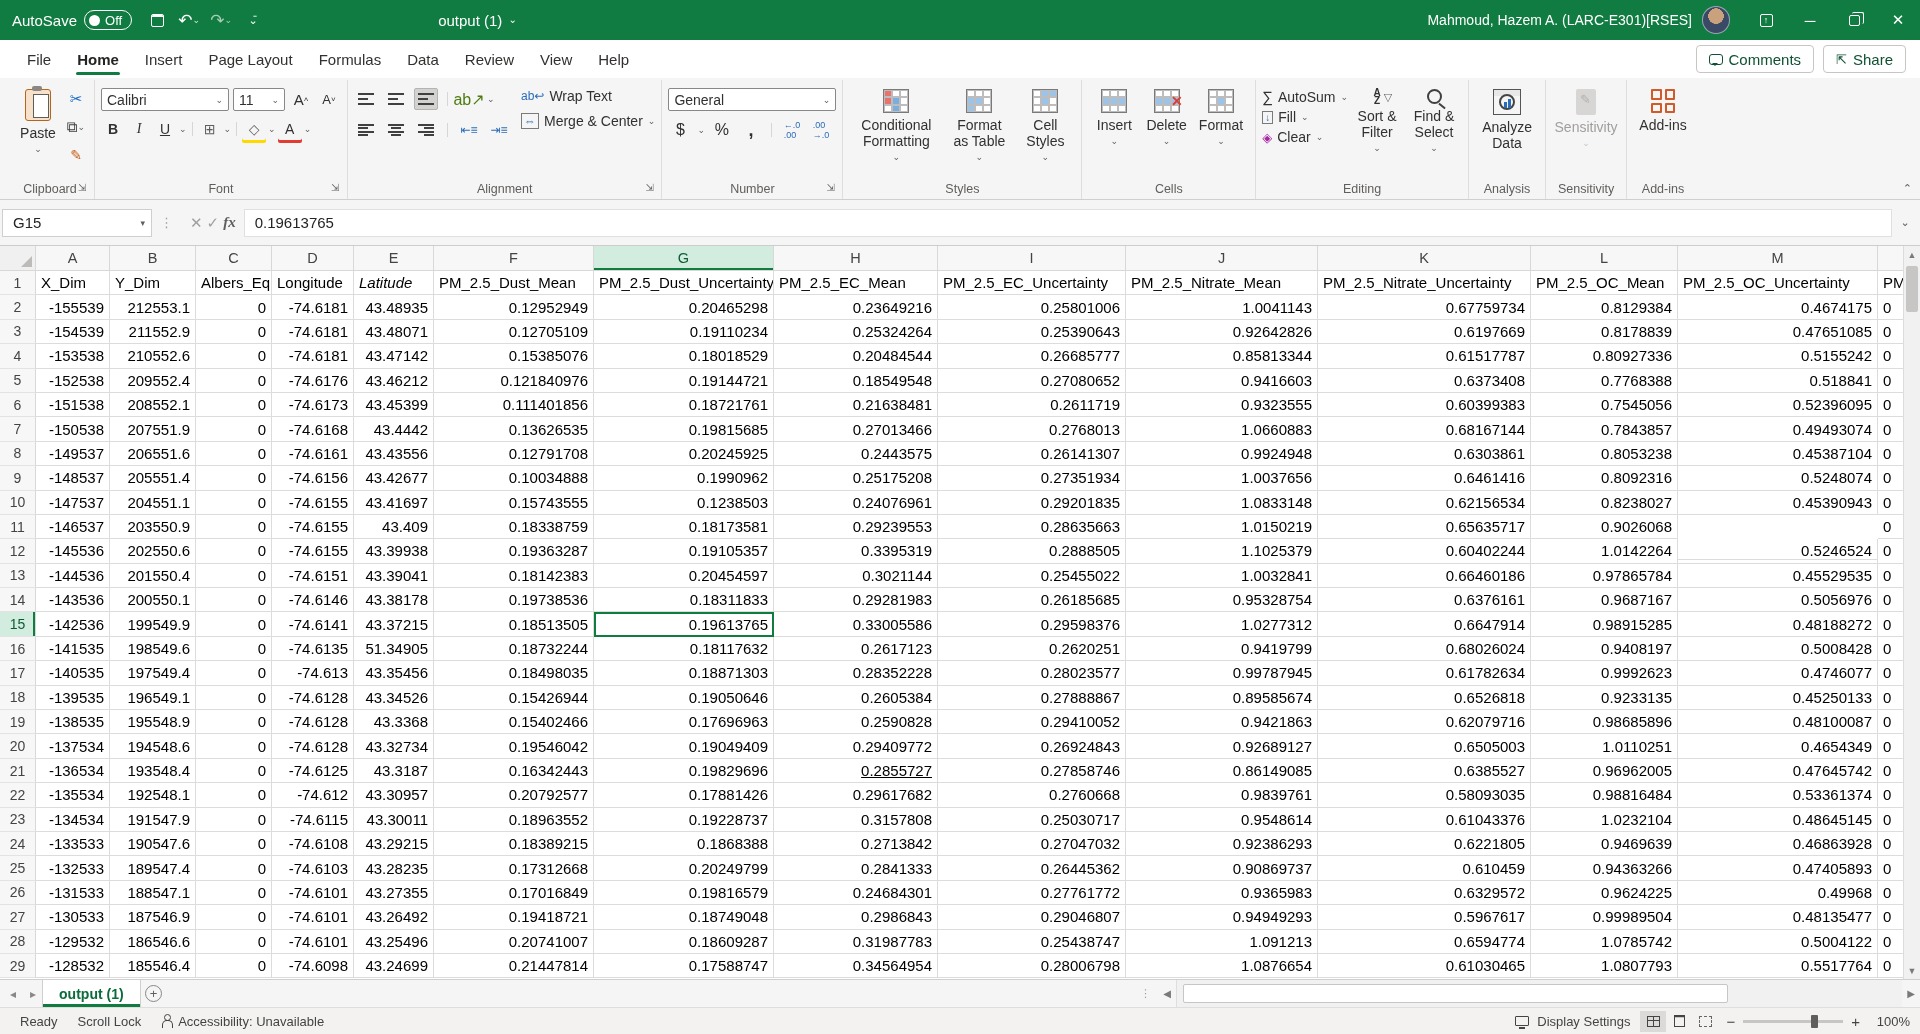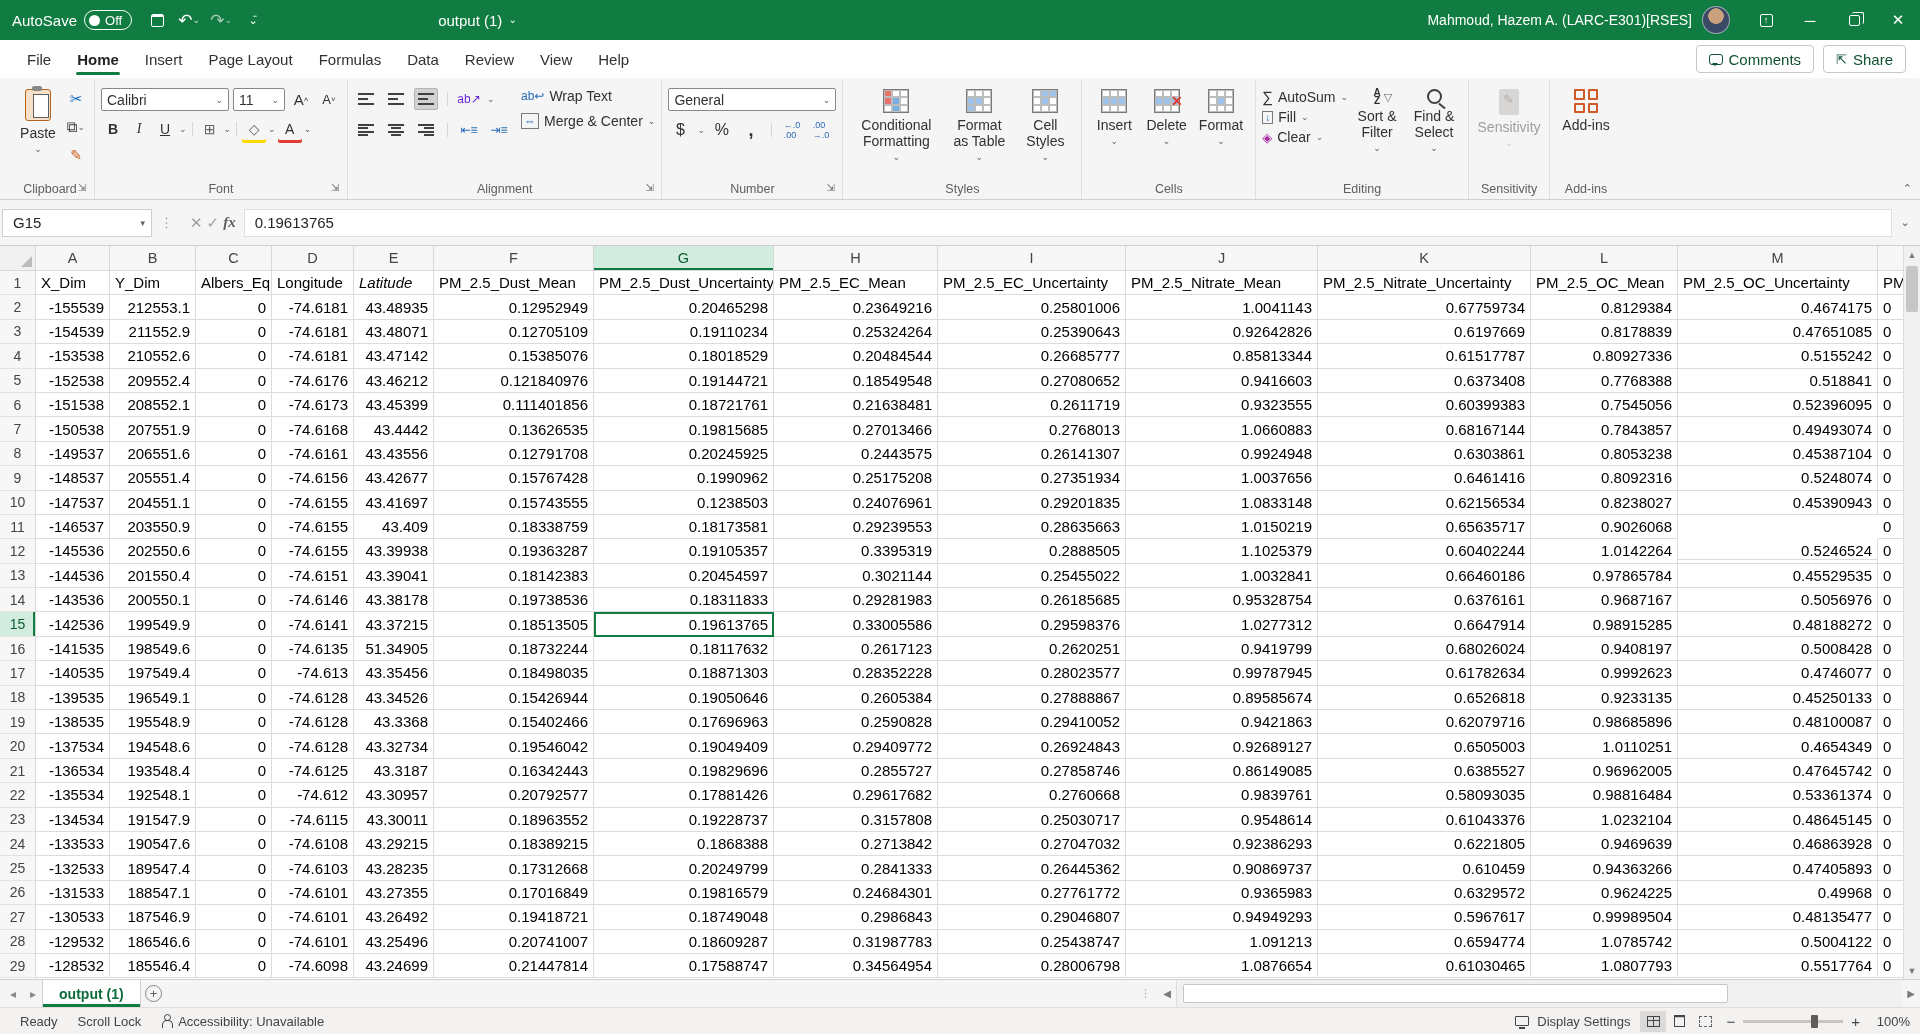--- a/index.html
+++ b/index.html
@@ -318,21 +318,21 @@
               </span>
             </span>
           <span class="smallbtn selbox">
               <span class="li short2">
                 <b></b>
                 <b></b>
                 <b></b>
               </span>
             </span>
           <span class="vr"></span>
-          <span class="smallbtn" style="font-size:12px;color:#6d28d9;">ab↗</span>
+          <span class="smallbtn" style="font-size:16px;color:#4d7c0f;">ab↗</span>
           <span class="caret">⌄</span>
         </div>
         <div class="hrow" style="gap:6px;">
           <span class="smallbtn">
               <span class="li short2 l">
                 <b></b>
                 <b></b>
                 <b></b>
                 <b></b>
               </span>
@@ -518,20 +518,32 @@
         <span class="caret">⌄</span>
       </div>
       <div class="bigbtn" style="width:56px;">
         <span class="mag"></span>
         <span class="cap">Find &amp; Select</span>
         <span class="caret">⌄</span>
       </div>
       <span class="glabel">Editing</span>
     </div>
 
+    <div class="rgroup">
+      <div class="bigbtn" style="width:64px;">
+        <span style="width:28px;height:26px;border:1.5px solid #555;background:linear-gradient(#e8e8e8,#e8e8e8) 0 0/100% 6px no-repeat;display:flex;align-items:center;justify-content:center;">
+          <span style="width:16px;height:16px;border:2px solid #444;border-radius:50%;display:flex;align-items:flex-end;justify-content:center;gap:1px;">
+              <i style="width:3px;height:6px;background:#2b6cb8;"></i>
+              <i style="width:3px;height:9px;background:#2b6cb8;"></i>
+            </span>
+        </span>
+        <span class="cap">Analyze Data</span>
+      </div>
+      <span class="glabel">Analysis</span>
+    </div>
 
     <div class="rgroup">
       <div class="bigbtn disabled" style="width:68px;">
         <span class="sens-doc"></span>
         <span class="cap">Sensitivity</span>
         <span class="caret" style="color:#c8c6c4;">⌄</span>
       </div>
       <span class="glabel">Sensitivity</span>
     </div>
 
@@ -723,21 +735,21 @@
           <div class="gcell num" style="width: 200px;">0.45387104</div>
           <div class="gcell" style="width: 42px;">0</div>
         </div>
         <div class="grow">
           <div class="rnum" style="width: 36px;">9</div>
           <div class="gcell num" style="width: 74px;">-148537</div>
           <div class="gcell num" style="width: 86px;">205551.4</div>
           <div class="gcell num" style="width: 76px;">0</div>
           <div class="gcell num" style="width: 82px;">-74.6156</div>
           <div class="gcell num" style="width: 80px;">43.42677</div>
-          <div class="gcell num" style="width: 160px;">0.15767428</div>
+          <div class="gcell num" style="width: 160px;">0.10034888</div>
           <div class="gcell num" style="width: 180px;">0.1990962</div>
           <div class="gcell num" style="width: 164px;">0.25175208</div>
           <div class="gcell num" style="width: 188px;">0.27351934</div>
           <div class="gcell num" style="width: 192px;">1.0037656</div>
           <div class="gcell num" style="width: 213px;">0.6461416</div>
           <div class="gcell num" style="width: 147px;">0.8092316</div>
           <div class="gcell num" style="width: 200px;">0.5248074</div>
           <div class="gcell" style="width: 42px;">0</div>
         </div>
         <div class="grow">
@@ -929,21 +941,21 @@
         </div>
         <div class="grow">
           <div class="rnum" style="width: 36px;">21</div>
           <div class="gcell num" style="width: 74px;">-136534</div>
           <div class="gcell num" style="width: 86px;">193548.4</div>
           <div class="gcell num" style="width: 76px;">0</div>
           <div class="gcell num" style="width: 82px;">-74.6125</div>
           <div class="gcell num" style="width: 80px;">43.3187</div>
           <div class="gcell num" style="width: 160px;">0.16342443</div>
           <div class="gcell num" style="width: 180px;">0.19829696</div>
-          <div class="gcell num" style="width: 164px;">0.2855727</div>
+          <div class="gcell num" style="width: 164px; text-decoration: underline;">0.2855727</div>
           <div class="gcell num" style="width: 188px;">0.27858746</div>
           <div class="gcell num" style="width: 192px;">0.86149085</div>
           <div class="gcell num" style="width: 213px;">0.6385527</div>
           <div class="gcell num" style="width: 147px;">0.96962005</div>
           <div class="gcell num" style="width: 200px;">0.47645742</div>
           <div class="gcell" style="width: 42px;">0</div>
         </div>
         <div class="grow">
           <div class="rnum" style="width: 36px;">22</div>
           <div class="gcell num" style="width: 74px;">-135534</div>

